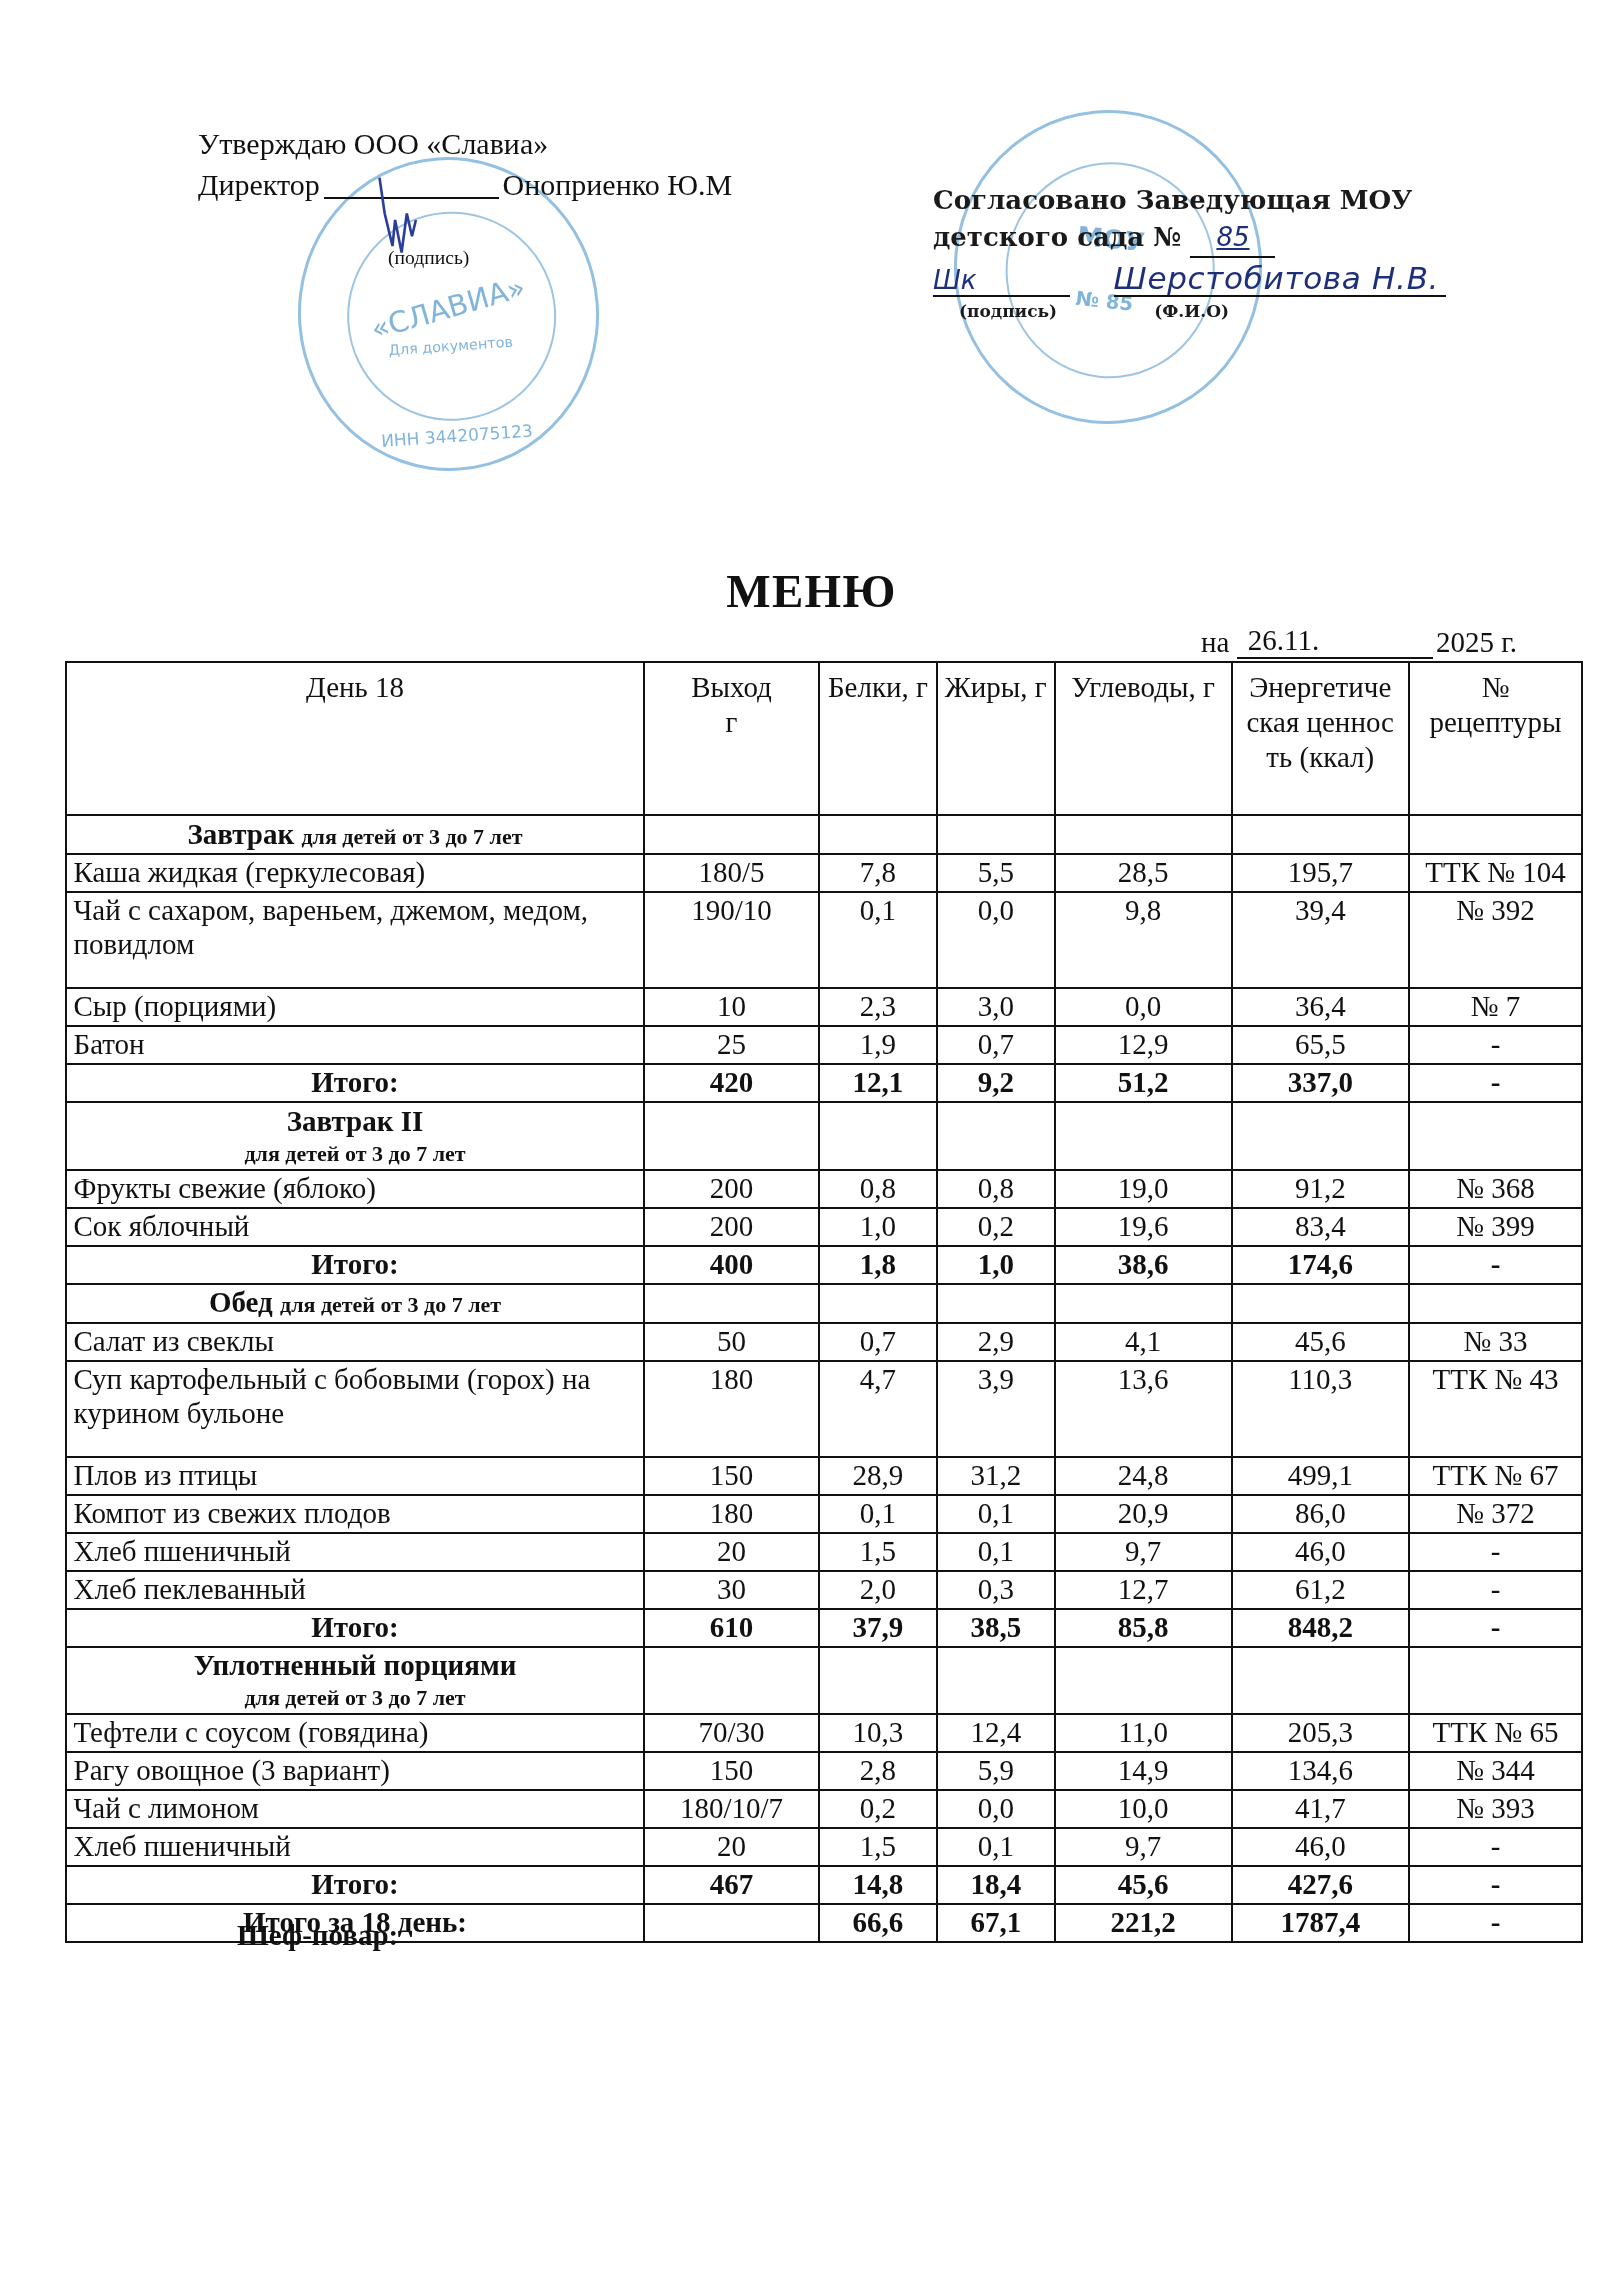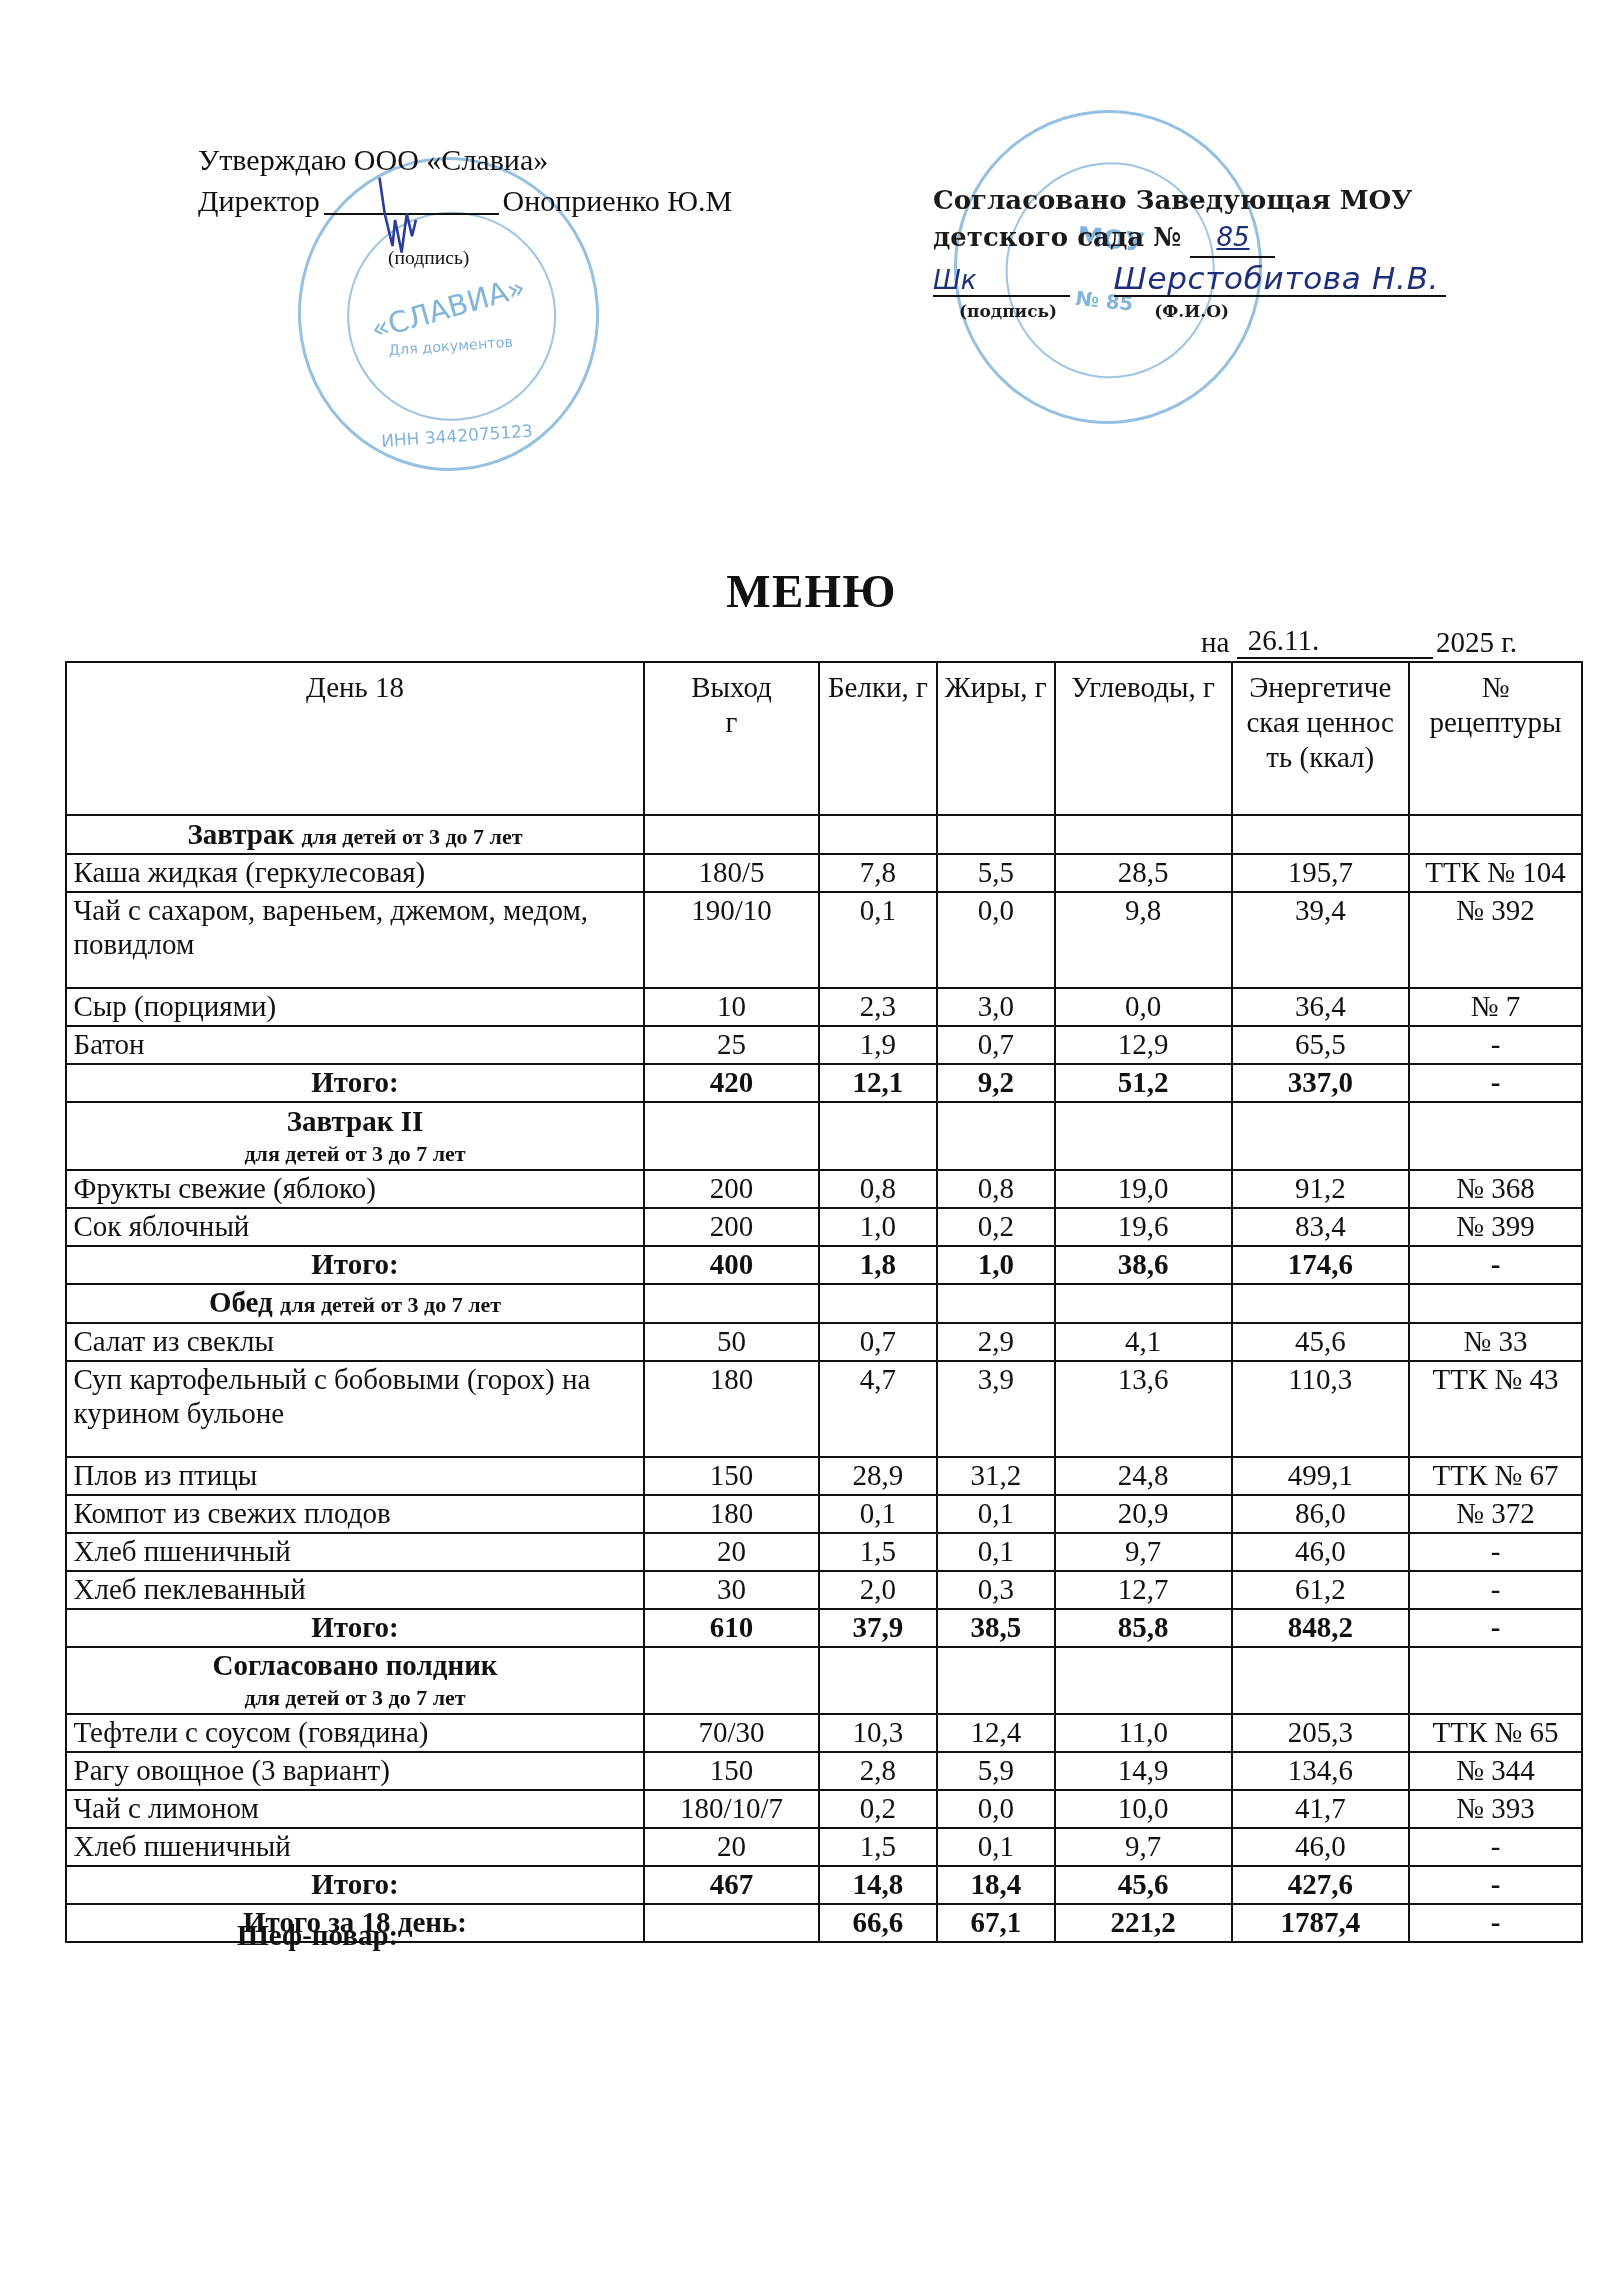--- a/index.html
+++ b/index.html
@@ -8,21 +8,21 @@
     position: relative;
     font-family: "Liberation Serif", "DejaVu Serif", serif;
     color: #111;
     overflow: hidden;
   }
 
   
   .approve {
     position: absolute;
     left: 198px;
-    top: 139px;
+    top: 123px;
     font-size: 30px;
     line-height: 41px;
     z-index: 3;
   }
   .approve .line2 { display: flex; align-items: flex-end; }
   .approve .sig-line {
     display: inline-block;
     width: 175px;
     border-bottom: 2px solid #111;
     height: 29px;
@@ -439,21 +439,21 @@
       <td class="total-label">Итого:</td>
       <td class="num">610</td>
         <td class="num">37,9</td>
         <td class="num">38,5</td>
         <td class="num">85,8</td>
         <td class="num">848,2</td>
         <td class="num">-</td>
     </tr>
       <tr class="section section-2">
       <td class="section-title">
-        <span class="sec-main">Согласовано полдник</span>
+        <span class="sec-main">Уплотненный порциями</span>
         <br>
         <span class="sec-sub">для детей от 3 до 7 лет</span>
       </td>
       <td></td>
         <td></td>
         <td></td>
         <td></td>
         <td></td>
         <td></td>
     </tr>

